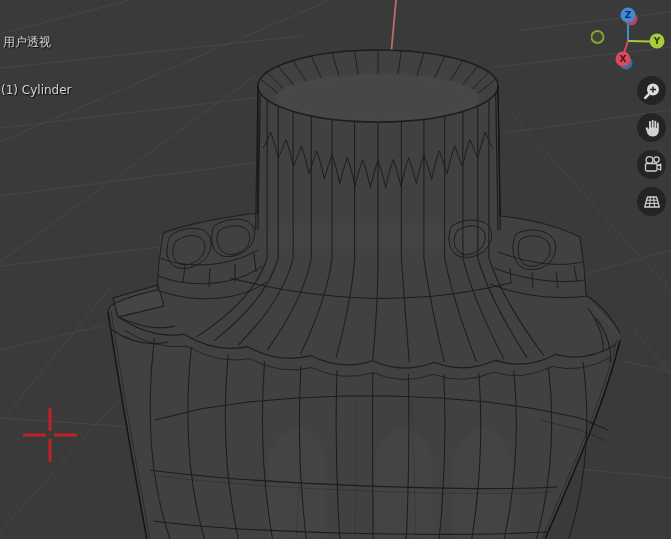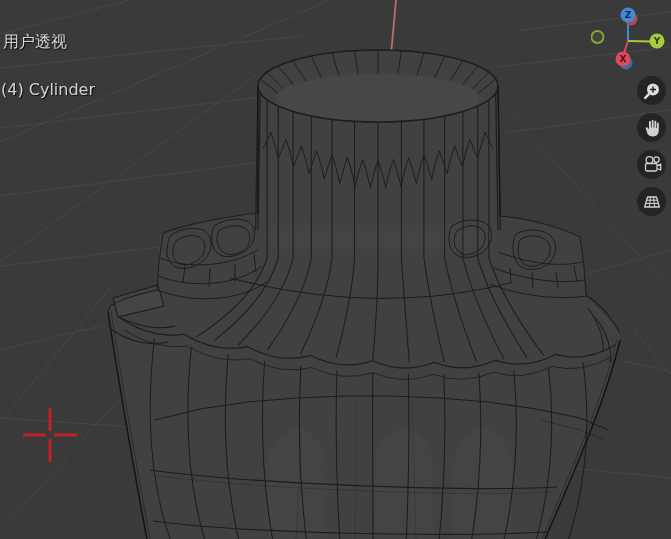--- a/index.html
+++ b/index.html
@@ -4,21 +4,21 @@
 <style>
   html,body{margin:0;padding:0;background:#222;}
   #viewport{
     position:relative;width:671px;height:539px;overflow:hidden;
     background:var(--bg,#3a3a3a);
     font-family:"DejaVu Sans","Liberation Sans",sans-serif;
   }
   #scene{position:absolute;left:0;top:0;}
   #hud-text{
     position:absolute;left:3px;top:2px;line-height:16px;
-    color:var(--text,#d4d4d4);font-size:16px;
+    color:var(--text,#d4d4d4);font-size:12px;
     text-shadow:1px 1px 1px rgba(0,0,0,.85);
     pointer-events:none;white-space:pre;
   }
   #hud-text .obj{margin-left:-2px;}
   #gizmo{position:absolute;right:0;top:0;cursor:grab;}
   #gizmo text{font-size:9px;font-weight:bold;font-family:"DejaVu Sans",sans-serif;}
   #nav-toolbar{
     position:absolute;right:5px;top:76px;display:flex;flex-direction:column;gap:8px;
   }
   .nav-btn{
@@ -186,21 +186,21 @@
       <g>
         <line x1="23" y1="435" x2="46" y2="435" stroke="#c12026" stroke-width="3"></line>
         <line x1="54" y1="435" x2="77" y2="435" stroke="#c12026" stroke-width="3"></line>
         <line x1="50" y1="408" x2="50" y2="431" stroke="#c12026" stroke-width="3"></line>
         <line x1="50" y1="439" x2="50" y2="462" stroke="#c12026" stroke-width="3"></line>
       </g>
     </svg>
 
   <div id="hud-text">
     <div>用户透视</div>
-    <div class="obj">(4) Cylinder</div>
+    <div class="obj">(1) Cylinder</div>
   </div>
 
   <svg id="gizmo" width="80" height="80" viewBox="0 0 80 80">
     <g>
       <line x1="37" y1="41" x2="37" y2="21" stroke="#4489d3" stroke-width="2"></line>
       <line x1="37" y1="41" x2="60" y2="41.5" stroke="#aacb3d" stroke-width="2"></line>
       <line x1="37" y1="41" x2="33" y2="53" stroke="#d94a5e" stroke-width="2"></line>
     </g>
     <circle cx="40" cy="19" r="6.5" fill="#b4475a"></circle>
     <circle cx="35" cy="63" r="6.5" fill="#3c6ea6"></circle>

